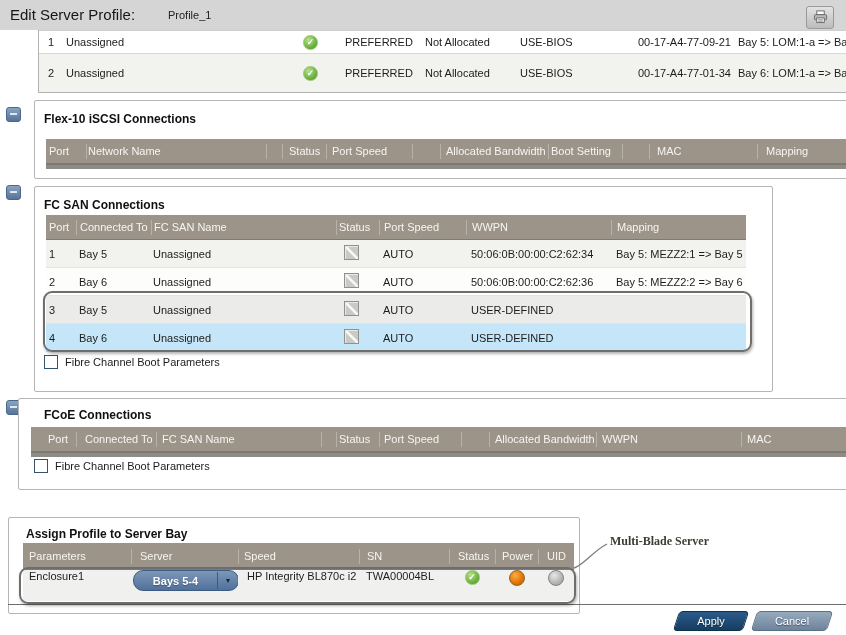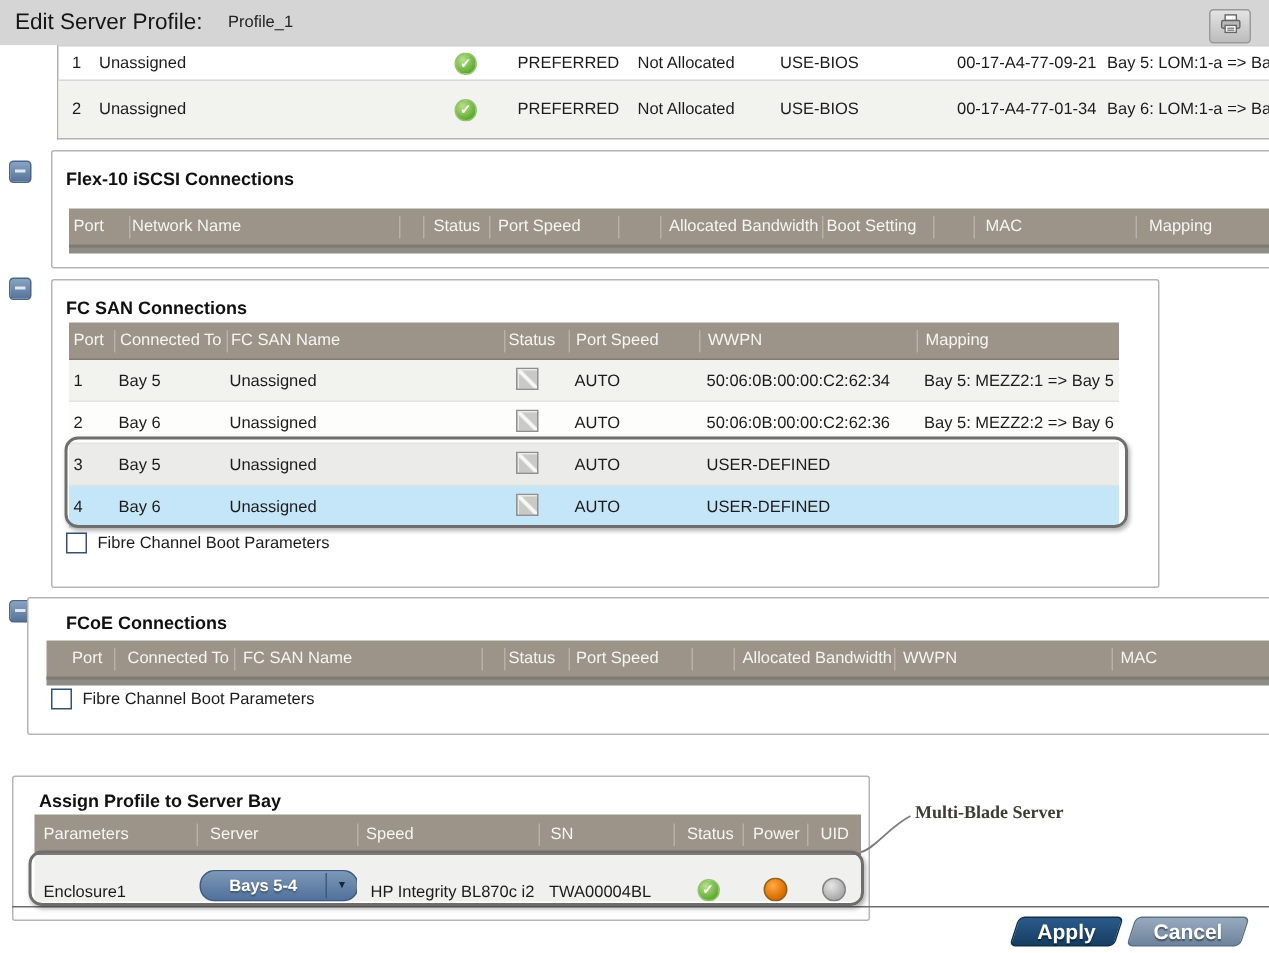--- a/index.html
+++ b/index.html
@@ -3,21 +3,21 @@
 <meta charset="utf-8">
 <style>
   html,body{margin:0;padding:0}
   #screen{position:relative;width:846px;height:635px;background:#fff;overflow:hidden;
           font-family:"Liberation Sans",sans-serif;font-size:11px;color:#1c1c1c}
   .abs{position:absolute}
 
   
   .titlebar{position:absolute;left:0;top:0;width:846px;height:30px;background:#d5d5d5}
   .titlebar .t{position:absolute;left:10px;top:6px;font-size:15px;color:#161616}
-  .titlebar .p{position:absolute;left:152px;top:9px;font-size:11px;color:#222}
+  .titlebar .p{position:absolute;left:168px;top:9px;font-size:11px;color:#222}
   .printbtn{position:absolute;left:806px;top:6px;width:26px;height:21px;
             background:linear-gradient(#e3e3e3,#bcbcbc);border:1px solid #9a9a9a;border-radius:3px;
             display:flex;align-items:center;justify-content:center}
   .scrollnub{position:absolute;left:831px;top:31px;width:15px;height:14px;background:#d8d8d8;
              border:1px solid #b2b2b2;border-radius:3px}
 
   
   .c{padding-left:4px;box-sizing:border-box;flex-shrink:0;white-space:nowrap;overflow:hidden}
   .flex1{flex:1 1 auto}
   .thead{display:flex;align-items:center;height:24px;background:#9c9389;color:#f7f5f1;
@@ -60,32 +60,32 @@
 
   
   .menu{position:absolute;left:120px;top:337px;width:178px;background:#fff;border:1px solid #979797;
         box-shadow:3px 3px 5px rgba(0,0,0,.35);z-index:50;padding:2px 0;font-size:11px}
   .mi{height:15px;line-height:15px;padding-left:14px;color:#1e1e1e}
   .mi.dis{color:#ababab}
   .mi.hl{background:#2f5cc4;color:#fff}
   .msep{border-top:1px solid #c6c6c6;margin:3px 1px}
 
   
-  .arow{display:flex;align-items:flex-end;height:31px;background:#f0f0ee}
+  .arow{display:flex;align-items:flex-start;height:31px;background:#f0f0ee}
   .cc{display:flex;align-items:center;justify-content:center;padding-left:0}
   .dd{display:flex;width:104px;height:19px;border:1px solid #3d5b82;border-radius:10px;
       background:linear-gradient(#7c98b7,#51719b);color:#fff;font-weight:bold;align-items:center;overflow:hidden}
   .dd .lbl{flex:1;text-align:center;font-size:11px;text-shadow:0 1px 1px rgba(0,0,0,.3)}
   .dd .arr{width:20px;border-left:1px solid #3d5b82;text-align:center;font-size:7px;color:#16263c;line-height:17px}
   .annot{position:absolute;left:610px;top:534px;font-family:"Liberation Serif",serif;
          font-weight:bold;font-size:12px;color:#3c3c34}
 
   
   .footline{position:absolute;left:8px;top:604px;width:838px;border-top:1px solid #6e6e6e}
-  .btn{position:absolute;top:611px;height:20px;color:#fff;font-weight:bold;font-size:14px;
+  .btn{position:absolute;top:611px;height:20px;color:#fff;font-weight:normal;font-size:11px;
        text-align:center;line-height:20px;cursor:default}
   .btn .bg{position:absolute;left:0;top:0;right:0;bottom:0;transform:skewX(-18deg);border-radius:4px}
   .btn .label{position:relative;text-shadow:0 1px 1px rgba(0,0,0,.45)}
   .btn-apply .bg{background:linear-gradient(#2b5a8a,#163e63);border:1px solid #0f2f4d}
   .btn-cancel .bg{background:linear-gradient(#97aabd,#6e849c);border:1px solid #5b7088}
 </style>
 </head>
 <body>
 
 <div id="screen">

